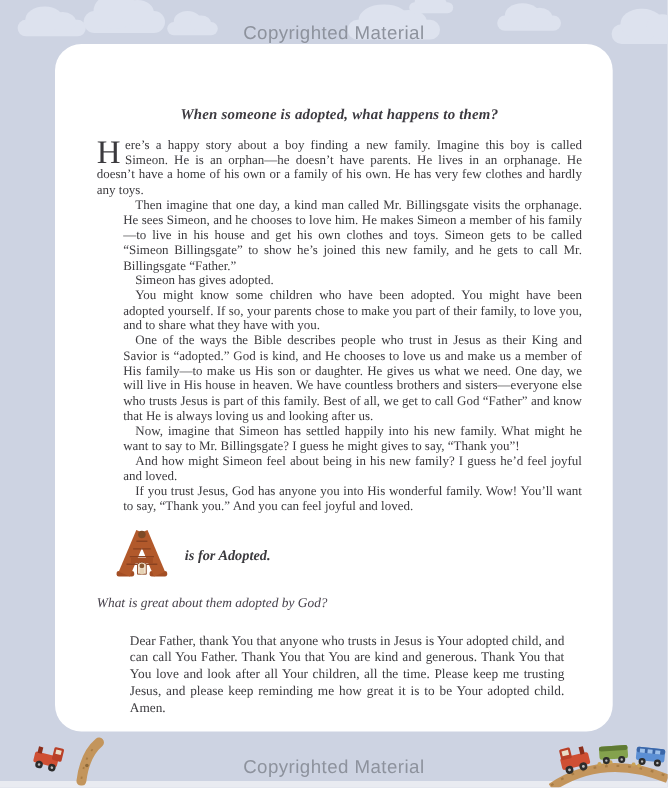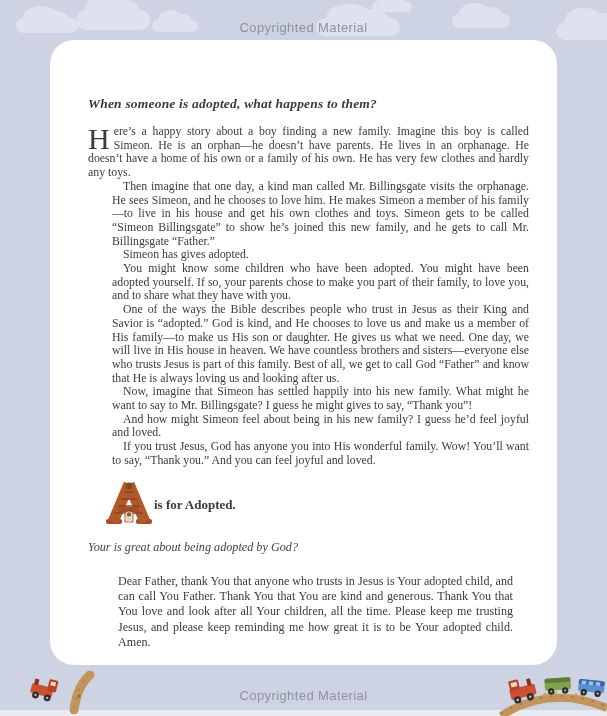--- a/index.html
+++ b/index.html
@@ -18,38 +18,39 @@
     content:""; position:absolute; background:inherit; border-radius:50%;
   }
   .cloud::before { width:55%; height:160%; left:12%; top:-80%; }
   .cloud::after  { width:40%; height:120%; right:14%; top:-50%; }
 
   
   .copyright {
     position:absolute; left:0; width:100%;
     text-align:center;
     font-family:"Liberation Sans", sans-serif;
-    font-size:13px; letter-spacing:0.4px;
+    font-size:17px; letter-spacing:0.4px;
     color:#8d929d;
   }
   .copyright.top { top:20px; }
   .copyright.bottom { top:688px; }
 
   
   .book-page {
     position:absolute;
     left:50px; top:40px;
     width:507px; height:625px;
     background:#ffffff;
     border-radius:24px;
     padding:56px 28px 0 38px;
     overflow:hidden;
   }
 
   .page-title {
+    text-align:center;
     font-size:13.5px;
     font-weight:bold;
     font-style:italic;
     color:#3c3a40;
     letter-spacing:0.2px;
     margin-bottom:13px;
   }
 
   .body-copy p {
     font-size:11.8px;
@@ -64,21 +65,23 @@
     font-size:30px;
     line-height:25px;
     padding:1px 4px 0 0;
     color:#3b3a3e;
   }
 
   
   .letter-row {
     display:flex;
     align-items:center;
+    gap:14px;
     margin:12px 0 10px 16px;
+    font-style:italic;
   }
   .letter-label {
     font-size:13px;
     font-weight:bold;
     color:#3b3a3e;
   }
 
   
   .question {
     font-style:italic;
@@ -151,21 +154,21 @@
         <path d="M21,42 L21,33 Q25,29 29,33 L29,42 Z" fill="#f2e4cf" stroke="#8a4220" stroke-width="0.8"></path>
         <circle cx="25" cy="34.5" r="2.2" fill="#8a5a33"></circle>
         <rect x="23" y="36.5" width="4" height="5.5" rx="1.5" fill="#e6d2b4"></rect>
 
         <circle cx="25" cy="6" r="3.4" fill="#7d4a26"></circle>
       </svg>
     </span>
     <span class="letter-label">is for Adopted.</span>
   </div>
 
-  <div class="question">Your is great about being adopted by God?</div>
+  <div class="question">What is great about them adopted by God?</div>
 
   <div class="prayer">Dear Father, thank You that anyone who trusts in Jesus is Your adopted child, and can call You Father. Thank You that You are kind and generous. Thank You that You love and look after all Your children, all the time. Please keep me trusting Jesus, and please keep reminding me how great it is to be Your adopted child. Amen.</div>
 
 </div>
 
 <div class="copyright bottom">Copyrighted Material</div>
 
 <div class="ground-strip"></div>
 
 <div class="toy-left">

